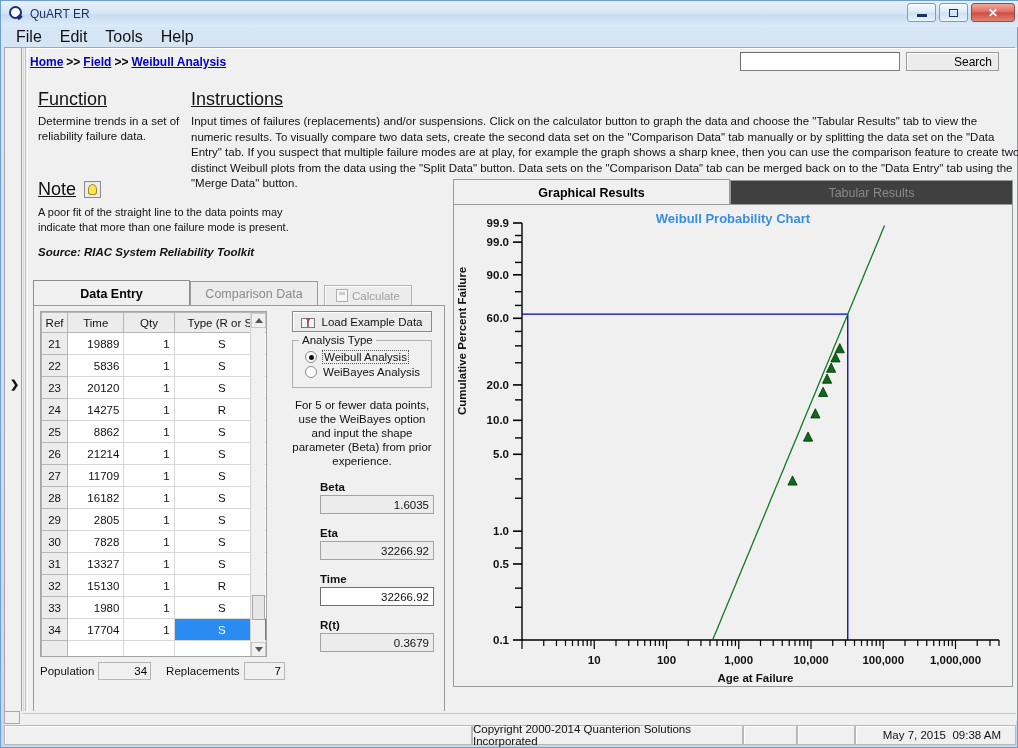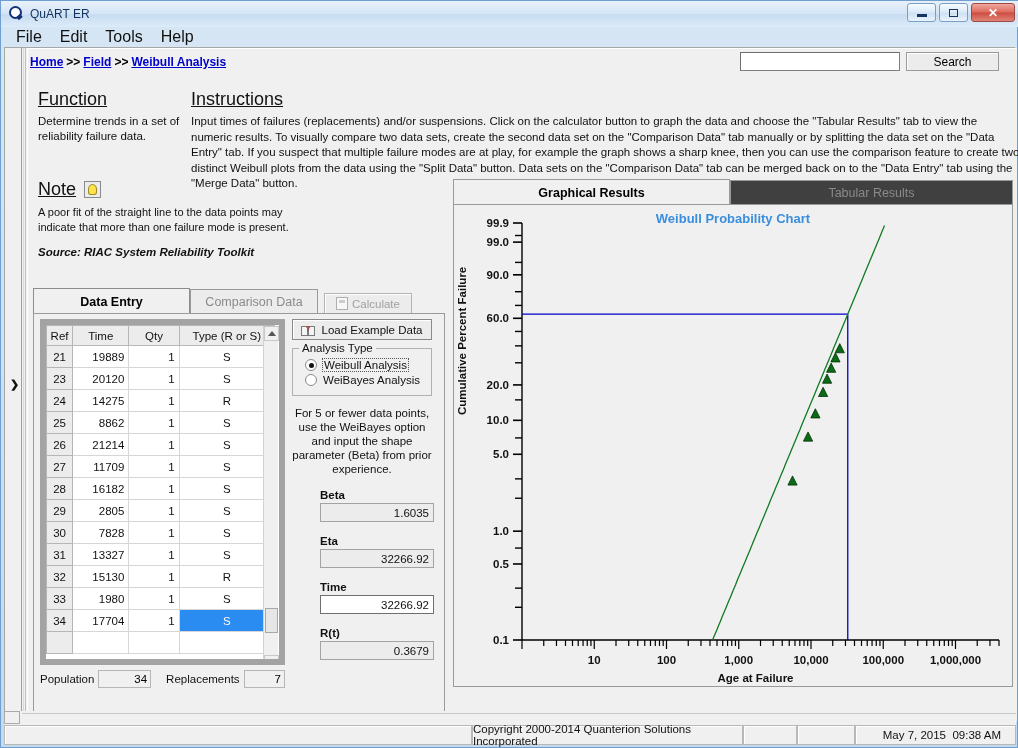--- a/index.html
+++ b/index.html
@@ -100,21 +100,21 @@
     width: 160px; height: 19px; font-size: 12px;
     border: 1px solid #7f7f7f; background: #fff;
     border-top-color:#6d6d6d; border-left-color:#6d6d6d;
     padding: 1px 3px; outline: none;
     font-family: "Liberation Sans", sans-serif;
   }
   .search-btn {
     width: 93px; height: 19px; font-size: 12px;
     background: #ececec; border: 1px solid #9a9a9a;
     box-shadow: inset 1px 1px 0 #fff;
-    cursor: pointer; font-family: "Liberation Sans", sans-serif;
+    cursor: pointer; font-family: "Liberation Sans", sans-serif; text-align: right;
   }
 
   
   .h-title {
     font-size: 18px; color: #111; text-decoration: underline;
     font-weight: normal;
   }
   .sec-function { position: absolute; left: 10px; top: 40px; width: 145px; }
   .sec-function .body { font-size: 11.5px; color: #111; line-height: 15px; margin-top: 4px; }
   .sec-instr { position: absolute; left: 152px; top: 40px; width: 830px; margin-left: 11px; }
@@ -125,21 +125,21 @@
   .note-head { display: flex; align-items: center; gap: 8px; }
   .bulb {
     width: 17px; height: 17px; border: 1px solid #8a8a8a; background: #ececec;
     display: flex; align-items: center; justify-content: center;
   }
   .bulb .b { width: 9px; height: 11px; background: #ffe24d; border: 1px solid #9a8b22; border-radius: 50% 50% 30% 30%; }
   .sec-note .body { font-size: 11px; color: #111; line-height: 15px; margin-top: 5px; }
   .sec-note .source { font-size: 11.5px; font-style: italic; font-weight: bold; color: #111; margin-top: 11px; }
 
   
-  .left-panel { position: absolute; left: 5px; top: 239px; width: 412px; height: 432px; text-decoration: underline; }
+  .left-panel { position: absolute; left: 5px; top: 231px; width: 412px; height: 432px; text-decoration: underline; }
   .tabrow { position: absolute; left: 0; top: 0; width: 412px; height: 26px; display: flex; align-items: flex-end; }
   .tab {
     height: 25px; padding: 0 14px; display: flex; align-items: center; justify-content: center;
     font-size: 12.5px; background: #ececec;
     border: 1px solid #9a9a9a; border-bottom: none;
     color: #8a8a8a; cursor: pointer;
   }
   .tab.active { background: #f0f0f0; color: #000; font-weight: bold; border-color:#8c8c8c; height: 26px; }
   .tab.t1 { width: 157px; }
   .tab.t2 { width: 128px; }
@@ -158,22 +158,22 @@
   .calc-ico:after {
     content:""; position:absolute; left:2px; top:2px; right:2px; height:3px; background:#cccccc;
   }
   .panel-box {
     position: absolute; left: 0; top: 25px; width: 412px; height: 407px;
     background: #f0f0f0; border: 1px solid #9a9a9a;
   }
 
   
   .tbl-frame {
-    position: absolute; left: 6px; top: 5px; width: 245px; height: 346px;
-    background: #fff; border: 6px solid #a3a3a3;
+    position: absolute; left: 6px; top: 5px; width: 227px; height: 346px;
+    background: #fff; border: 1px solid #a3a3a3;
     overflow: hidden;
   }
   table.grid { border-collapse: collapse; width: 229px; font-size: 11.5px; }
   table.grid th {
     background: #ececec; border: 1px solid #b6b6b6; height: 20px;
     font-weight: normal; color: #111;
   }
   table.grid th.c-ref { width: 26px; }
   table.grid th.c-time { width: 56px; }
   table.grid th.c-qty { width: 50px; }
@@ -394,20 +394,26 @@
                   <th class="c-ref">Ref</th>
                   <th class="c-time">Time</th>
                   <th class="c-qty">Qty</th>
                   <th class="c-type">Type (R or S)</th>
                 </tr>
               </thead>
               <tbody>
                 <tr>
                     <td class="ref">21</td>
                     <td class="num">19889</td>
+                    <td class="num">1</td>
+                    <td class="type">S</td>
+                  </tr>
+                <tr>
+                    <td class="ref">22</td>
+                    <td class="num">5836</td>
                     <td class="num">1</td>
                     <td class="type">S</td>
                   </tr>
                 <tr>
                     <td class="ref">23</td>
                     <td class="num">20120</td>
                     <td class="num">1</td>
                     <td class="type">S</td>
                   </tr>
                 <tr>

